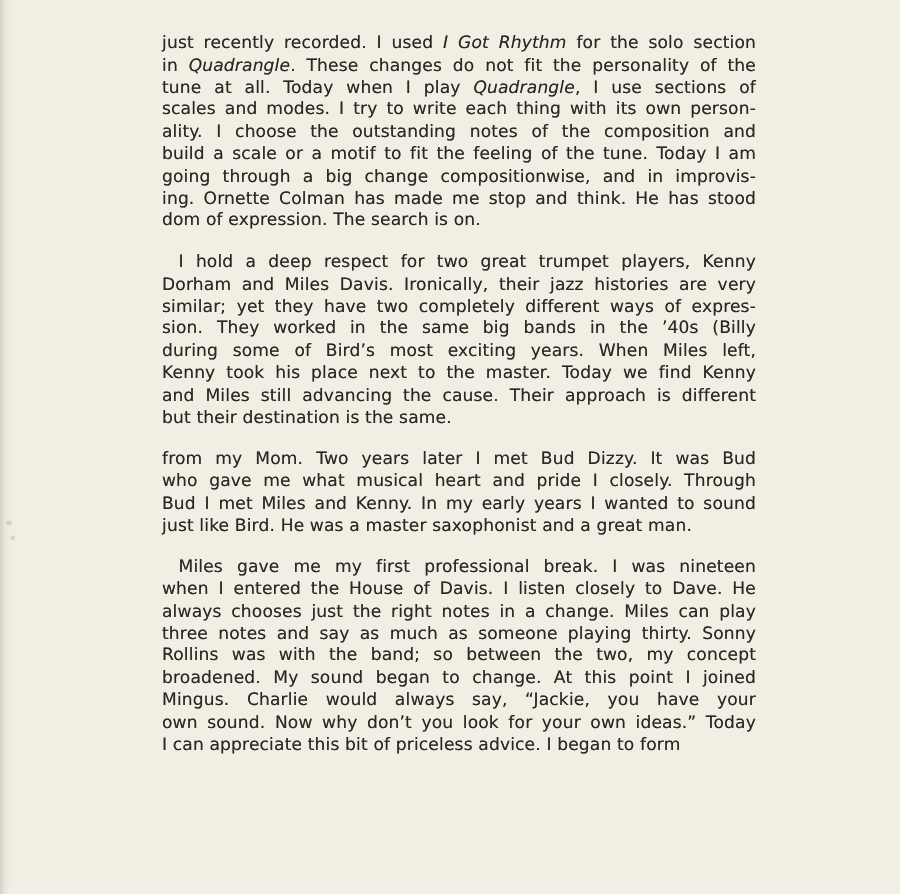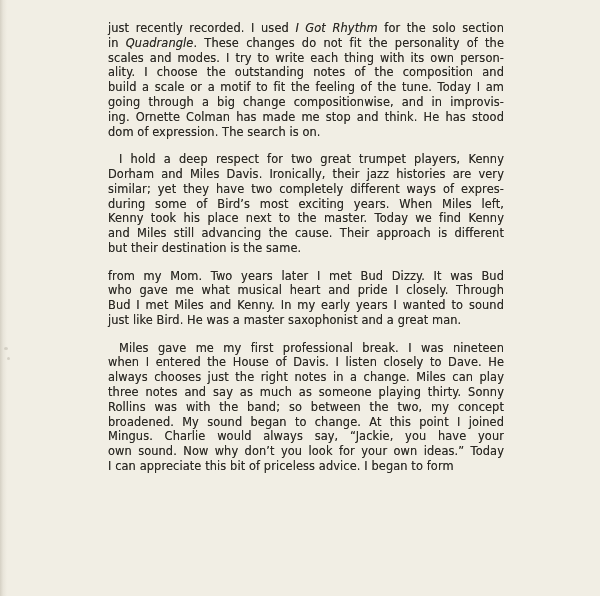--- a/index.html
+++ b/index.html
@@ -54,31 +54,33 @@
 <body>
 
 <div class="page">
   <div class="edge-shadow"></div>
   <div class="speck s1"></div>
   <div class="speck s2"></div>
   <div class="text-column">
       <div class="paragraph">
         <div class="line"><span>just recently recorded. I used </span><em>I Got Rhythm</em><span> for the solo section</span></div>
         <div class="line"><span>in </span><em>Quadrangle</em><span>. These changes do not fit the personality of the</span></div>
+        <div class="line"><span>tune at all. Today when I play </span><em>Quadrangle</em><span>, I use sections of</span></div>
         <div class="line"><span>scales and modes. I try to write each thing with its own person-</span></div>
         <div class="line"><span>ality. I choose the outstanding notes of the composition and</span></div>
         <div class="line"><span>build a scale or a motif to fit the feeling of the tune. Today I am</span></div>
         <div class="line"><span>going through a big change compositionwise, and in improvis-</span></div>
         <div class="line"><span>ing. Ornette Colman has made me stop and think. He has stood</span></div>
         <div class="line last"><span>dom of expression. The search is on.</span></div>
       </div>
       <div class="paragraph">
         <div class="line first-indent"><span>I hold a deep respect for two great trumpet players, Kenny</span></div>
         <div class="line"><span>Dorham and Miles Davis. Ironically, their jazz histories are very</span></div>
         <div class="line"><span>similar; yet they have two completely different ways of expres-</span></div>
+        <div class="line"><span>sion. They worked in the same big bands in the ’40s (Billy</span></div>
         <div class="line"><span>during some of Bird’s most exciting years. When Miles left,</span></div>
         <div class="line"><span>Kenny took his place next to the master. Today we find Kenny</span></div>
         <div class="line"><span>and Miles still advancing the cause. Their approach is different</span></div>
         <div class="line last"><span>but their destination is the same.</span></div>
       </div>
       <div class="paragraph">
         <div class="line"><span>from my Mom. Two years later I met Bud Dizzy. It was Bud</span></div>
         <div class="line"><span>who gave me what musical heart and pride I closely. Through</span></div>
         <div class="line"><span>Bud I met Miles and Kenny. In my early years I wanted to sound</span></div>
         <div class="line last"><span>just like Bird. He was a master saxophonist and a great man.</span></div>

